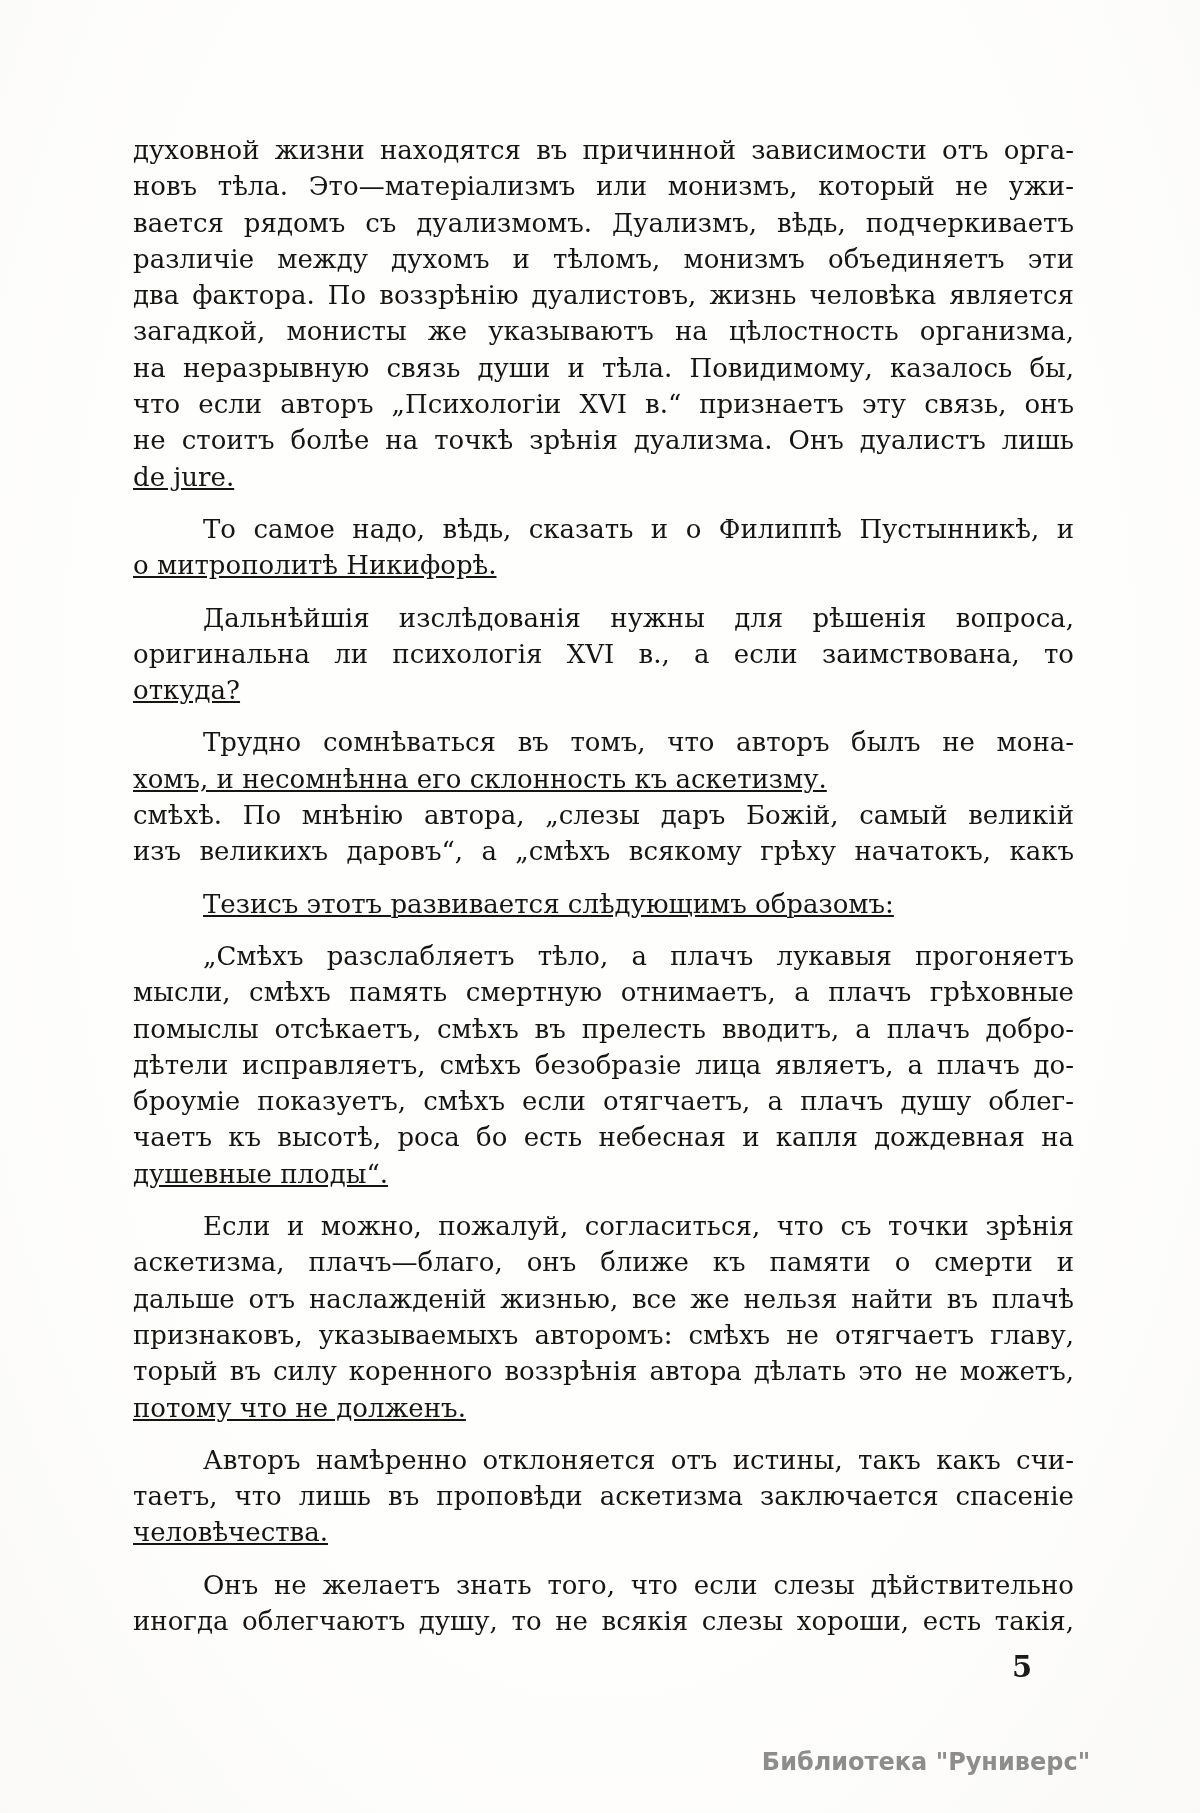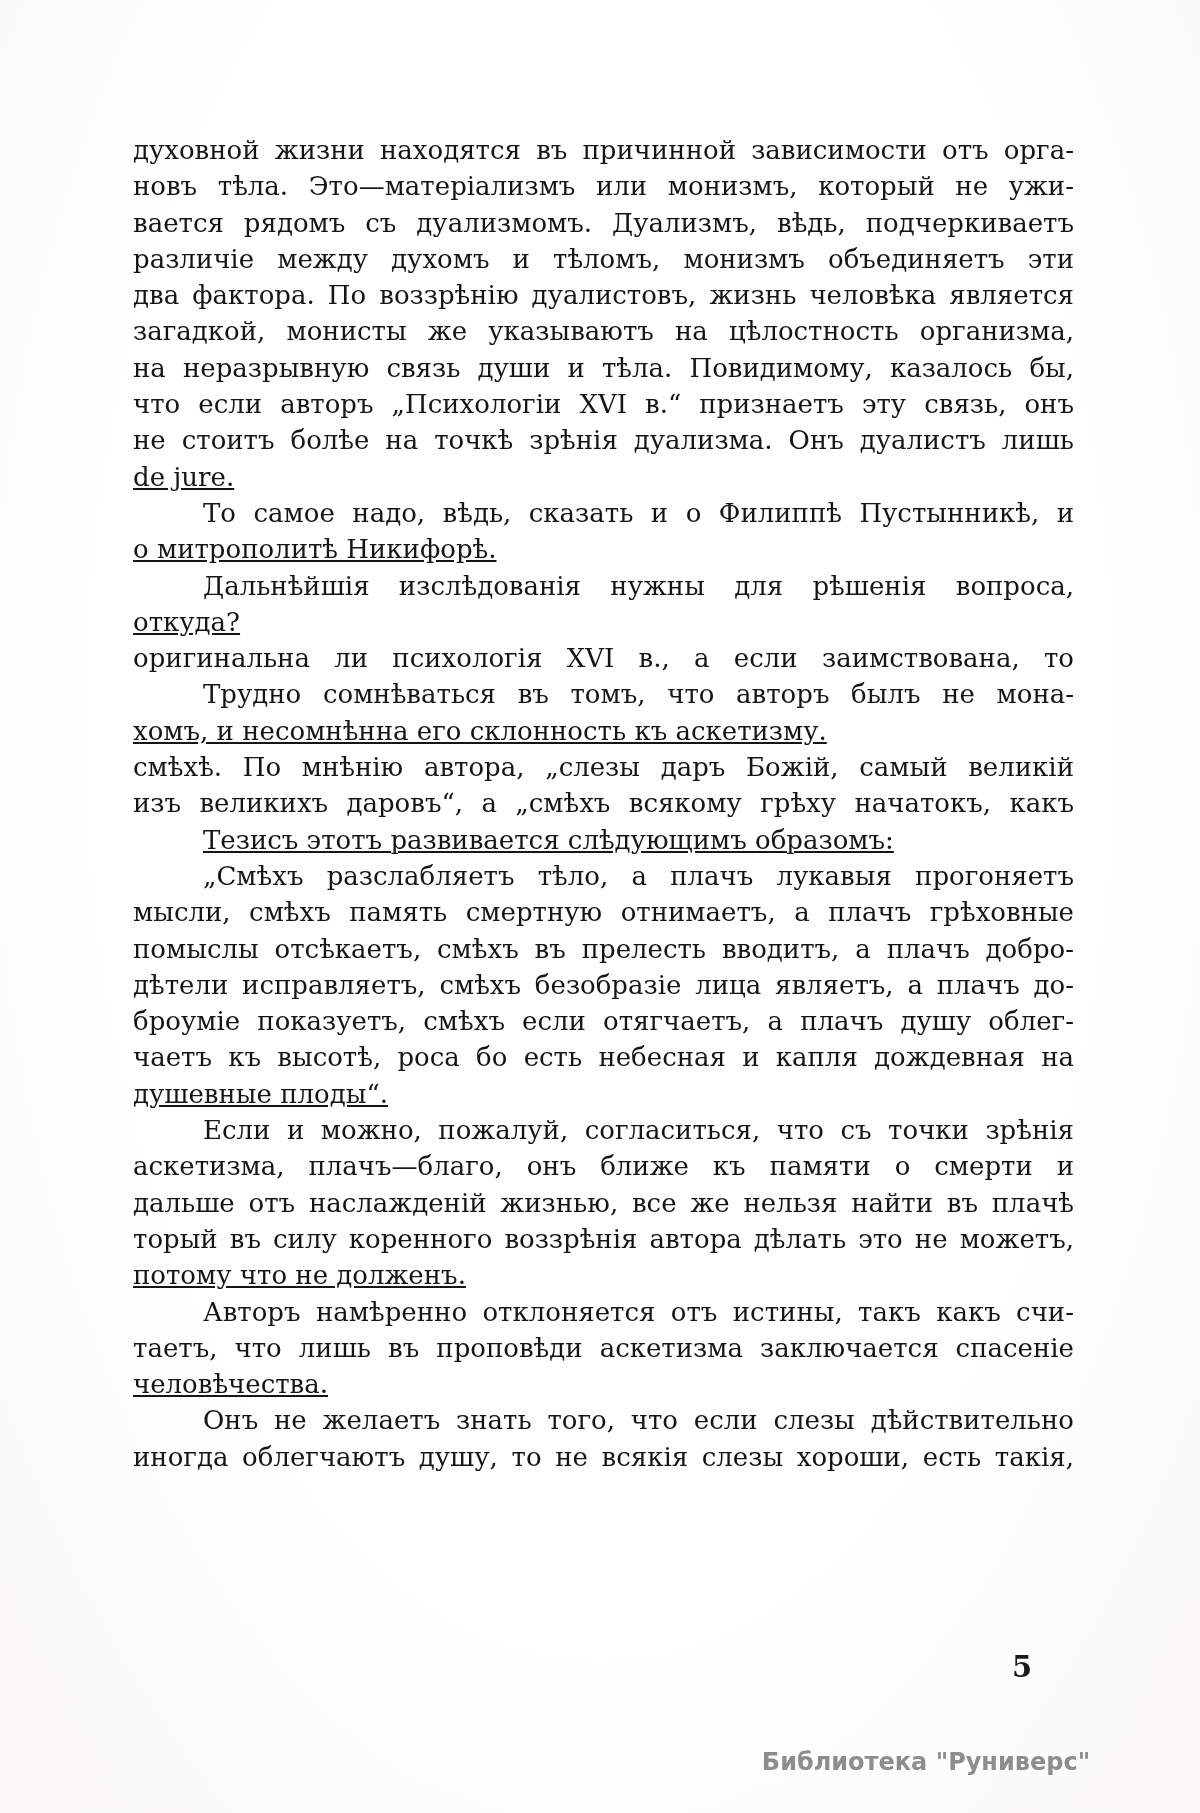--- a/index.html
+++ b/index.html
@@ -32,20 +32,21 @@
     -moz-text-align-last: justify;
     text-align-last: justify;
   }
   .line.end {
     -moz-text-align-last: left;
     text-align-last: left;
     text-decoration: underline;
   }
   .line.indent {
     text-indent: 70px;
+    margin-top: 16px;
   }
   .page-number {
     position: absolute;
     left: 1012px;
     top: 1650px;
     font-size: 29px;
     font-weight: bold;
     color: #1c1a17;
   }
   .watermark {
@@ -71,37 +72,38 @@
       <div class="line">различіе между духомъ и тѣломъ, монизмъ объединяетъ эти</div>
       <div class="line">два фактора. По воззрѣнію дуалистовъ, жизнь человѣка является</div>
       <div class="line">загадкой, монисты же указываютъ на цѣлостность организма,</div>
       <div class="line">на неразрывную связь души и тѣла. Повидимому, казалось бы,</div>
       <div class="line">что если авторъ „Психологіи XVI в.“ признаетъ эту связь, онъ</div>
       <div class="line">не стоитъ болѣе на точкѣ зрѣнія дуализма. Онъ дуалистъ лишь</div>
       <div class="line end">de jure.</div>
       <div class="line indent">То самое надо, вѣдь, сказать и о Филиппѣ Пустынникѣ, и</div>
       <div class="line end">о митрополитѣ Никифорѣ.</div>
       <div class="line indent">Дальнѣйшія изслѣдованія нужны для рѣшенія вопроса,</div>
+      <div class="line">оригинальна ли психологія XVI в., а если заимствована, то</div>
       <div class="line end">откуда?</div>
-      <div class="line">оригинальна ли психологія XVI в., а если заимствована, то</div>
       <div class="line indent">Трудно сомнѣваться въ томъ, что авторъ былъ не мона-</div>
       <div class="line end">хомъ, и несомнѣнна его склонность къ аскетизму.</div>
       <div class="line">смѣхѣ. По мнѣнію автора, „слезы даръ Божій, самый великій</div>
       <div class="line">изъ великихъ даровъ“, а „смѣхъ всякому грѣху начатокъ, какъ</div>
       <div class="line indent end">Тезисъ этотъ развивается слѣдующимъ образомъ:</div>
       <div class="line indent">„Смѣхъ разслабляетъ тѣло, а плачъ лукавыя прогоняетъ</div>
       <div class="line">мысли, смѣхъ память смертную отнимаетъ, а плачъ грѣховные</div>
       <div class="line">помыслы отсѣкаетъ, смѣхъ въ прелесть вводитъ, а плачъ добро-</div>
       <div class="line">дѣтели исправляетъ, смѣхъ безобразіе лица являетъ, а плачъ до-</div>
       <div class="line">броуміе показуетъ, смѣхъ если отягчаетъ, а плачъ душу облег-</div>
       <div class="line">чаетъ къ высотѣ, роса бо есть небесная и капля дождевная на</div>
       <div class="line end">душевные плоды“.</div>
       <div class="line indent">Если и можно, пожалуй, согласиться, что съ точки зрѣнія</div>
       <div class="line">аскетизма, плачъ—благо, онъ ближе къ памяти о смерти и</div>
       <div class="line">дальше отъ наслажденій жизнью, все же нельзя найти въ плачѣ</div>
+      <div class="line">признаковъ, указываемыхъ авторомъ: смѣхъ не отягчаетъ главу,</div>
       <div class="line">торый въ силу коренного воззрѣнія автора дѣлать это не можетъ,</div>
       <div class="line end">потому что не долженъ.</div>
       <div class="line indent">Авторъ намѣренно отклоняется отъ истины, такъ какъ счи-</div>
       <div class="line">таетъ, что лишь въ проповѣди аскетизма заключается спасеніе</div>
       <div class="line end">человѣчества.</div>
       <div class="line indent">Онъ не желаетъ знать того, что если слезы дѣйствительно</div>
       <div class="line">иногда облегчаютъ душу, то не всякія слезы хороши, есть такія,</div>
     </div>
   <div class="page-number">5</div>
   <div class="watermark">Библиотека "Руниверс"</div>

